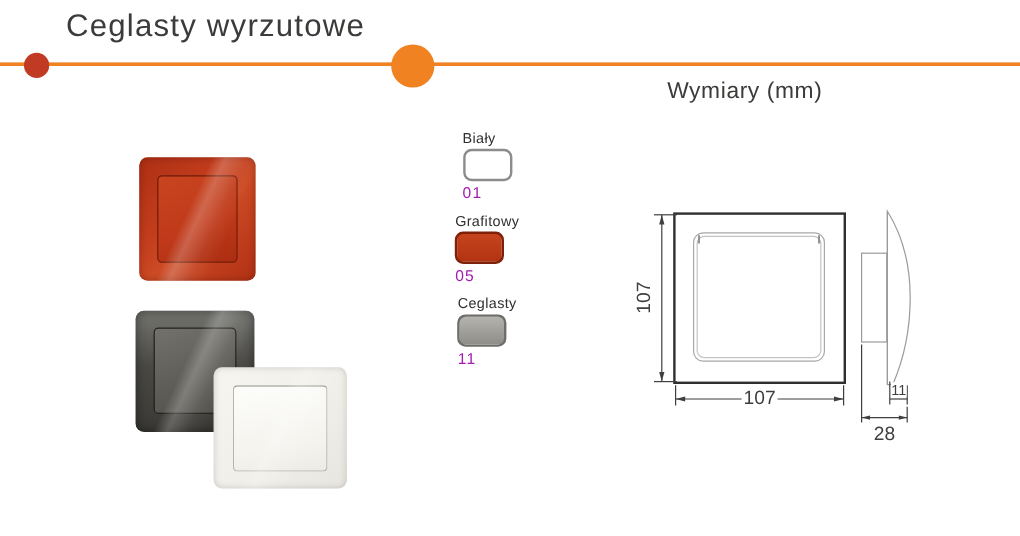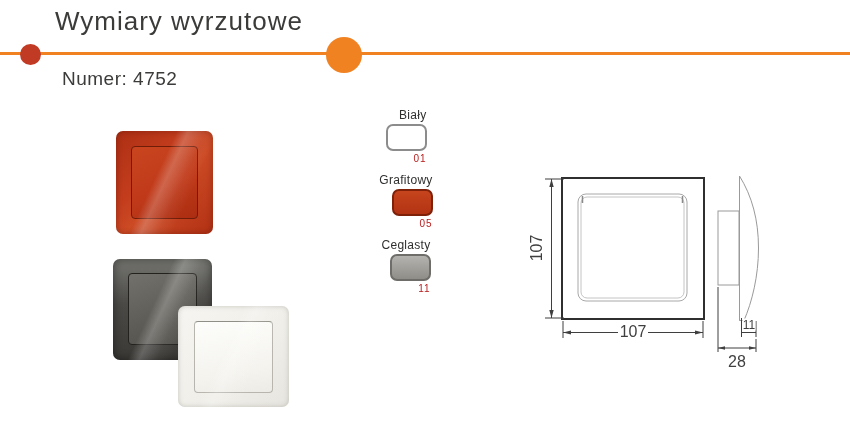--- a/index.html
+++ b/index.html
@@ -35,42 +35,42 @@
   .socket-white{left:178px;top:306px;width:111px;height:101px;z-index:2;
       background:linear-gradient(135deg,#f6f5f1 0%,#efeee8 60%,#e7e5df 100%);
       box-shadow:inset 0 0 5px rgba(120,118,110,.35);}
   .socket-white .plate{left:16px;top:15px;right:16px;bottom:14px;
       border:1px solid #b7b5ae;border-top-color:#8f8e87;
       background:linear-gradient(170deg,#fdfdfb 0%,#f4f3ee 70%,#ecebe5 100%);}
 
   
   .swatches{position:absolute;left:368px;top:108px;width:76px;display:flex;
             flex-direction:column;align-items:center;}
-  .swatch{display:flex;flex-direction:column;align-items:flex-end;margin-bottom:9px;}
+  .swatch{display:flex;flex-direction:column;align-items:flex-start;margin-bottom:9px;}
   .swatch-name{font-size:12px;color:#2f2f2e;letter-spacing:0.3px;}
   .chip{width:37px;height:23px;border-radius:7px;margin-top:2px;}
   .chip-white{background:#ffffff;border:2px solid #8c8c8c;}
   .chip-brick{background:linear-gradient(180deg,#c6441d 0%,#b23313 100%);border:2px solid #7f2009;}
   .chip-graphite{background:linear-gradient(180deg,#b4b3af 0%,#8e8d88 100%);border:2px solid #6e6d69;}
-  .swatch-code{font-size:10px;color:#b91c1c;margin-top:2px;letter-spacing:1px;}
+  .swatch-code{font-size:13px;color:#a21caf;margin-top:2px;letter-spacing:1px;}
 
   
   .drawing{position:absolute;left:520px;top:160px;}
   .drawing text{font-family:"Liberation Sans",sans-serif;fill:#3f3f3f;}
 </style>
 </head>
 <body>
 
 <div class="page">
 
-  <div class="title">Wymiary wyrzutowe</div>
+  <div class="title">Ceglasty wyrzutowe</div>
   <div class="rule"></div>
   <span class="dot-small"></span>
   <span class="dot-large"></span>
-  <div class="num-label">Numer: 4752</div>
+  <div class="dim-label">Wymiary (mm)</div>
 
   <div class="socket socket-red">
     <div class="plate"></div>
     <div class="gloss"></div>
   </div>
   <div class="socket socket-graphite">
     <div class="plate"></div>
     <div class="gloss"></div>
   </div>
   <div class="socket socket-white">

